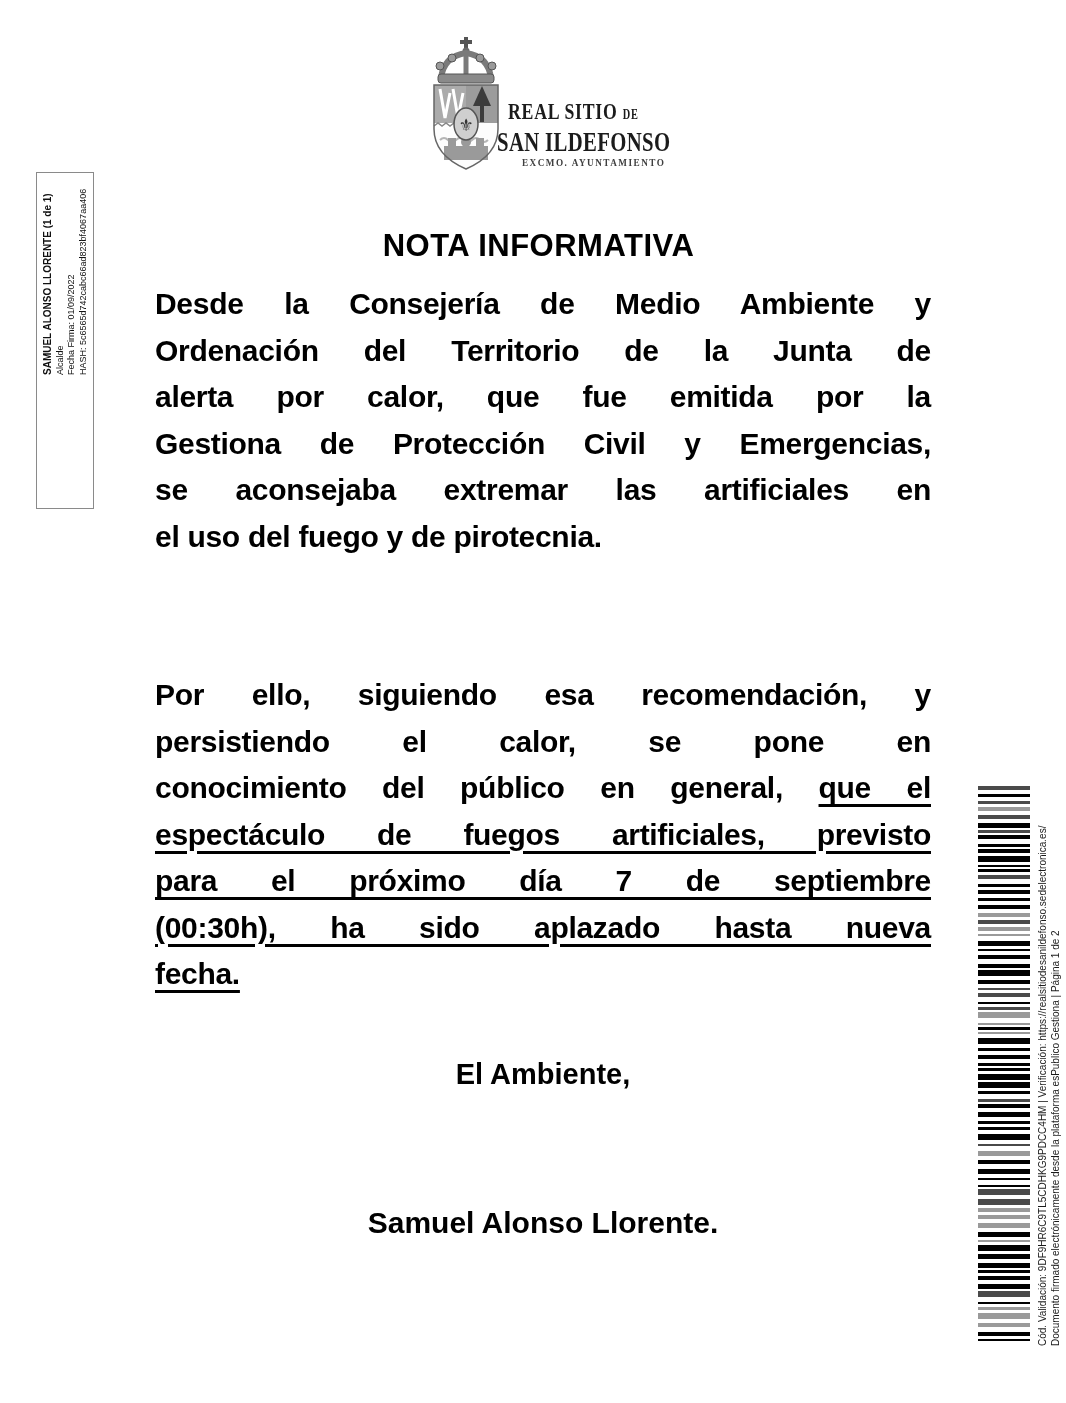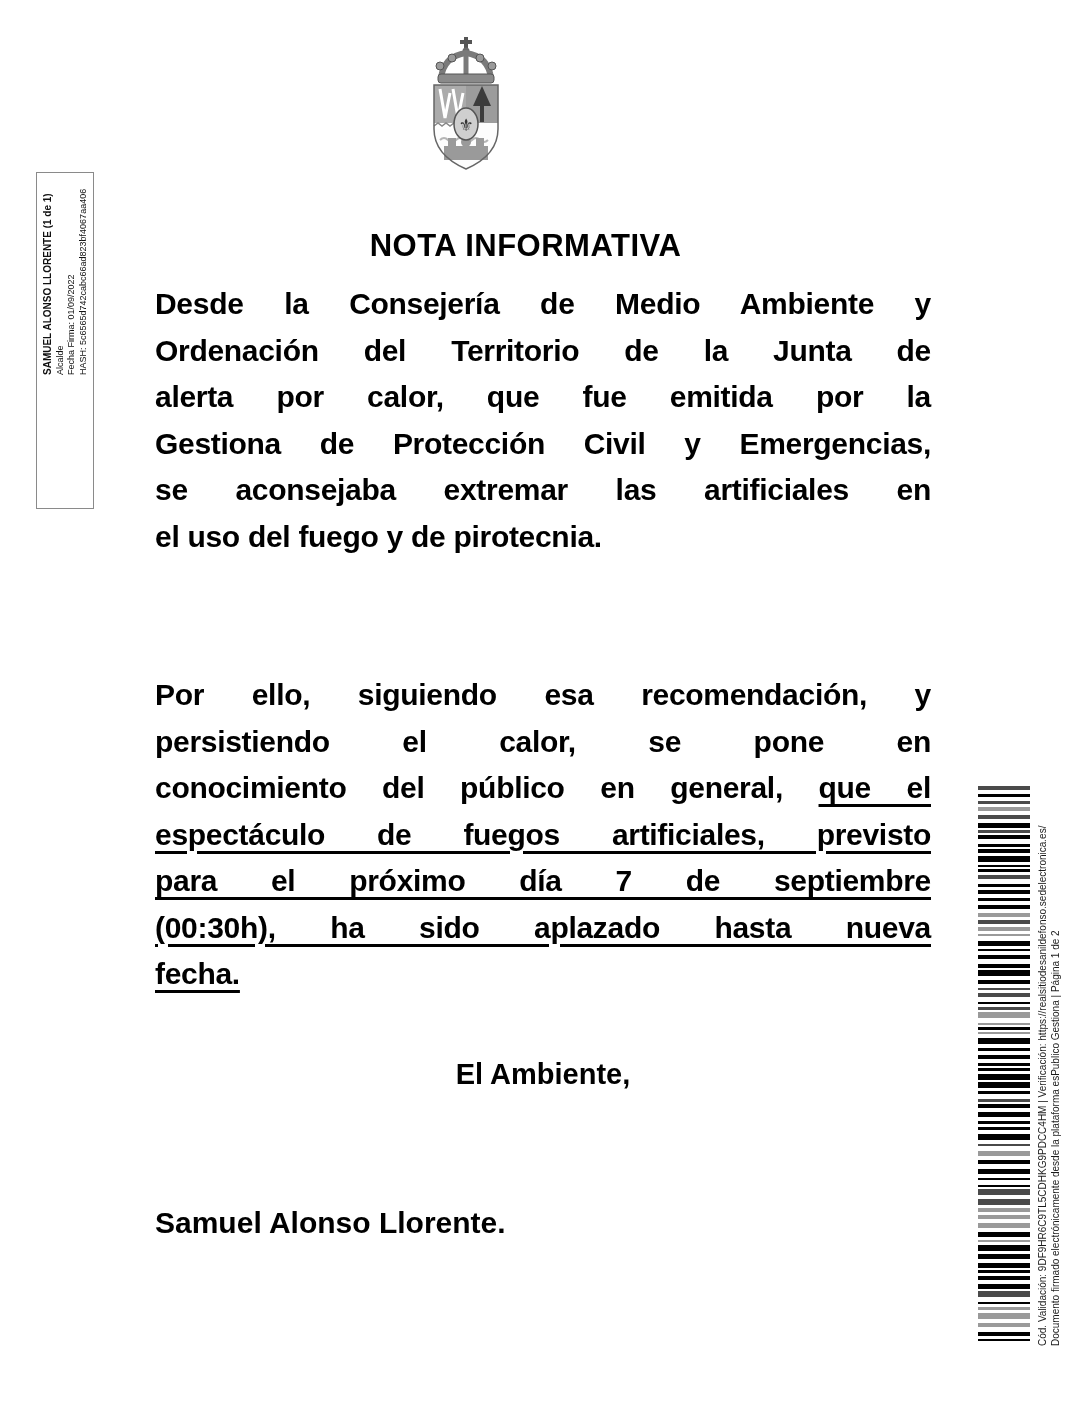--- a/index.html
+++ b/index.html
@@ -23,39 +23,39 @@
   
   .coat{position:absolute;left:426px;top:36px;width:80px;height:140px;}
   .logo-text{position:absolute;left:508px;top:99px;width:220px;color:#1b1b1b;
     font-family:"Liberation Serif",serif;}
   .logo-l1{font-size:24px;font-weight:600;letter-spacing:1px;transform:scaleX(0.74);transform-origin:0 0;white-space:nowrap;line-height:24px;}
   .logo-l1 .sm{font-size:14px;}
   .logo-l2{font-size:28px;font-weight:600;letter-spacing:0.5px;transform:scaleX(0.74);transform-origin:0 0;white-space:nowrap;line-height:29px;margin-left:-11px;margin-top:0px;}
   .logo-l3{font-size:10px;font-weight:600;letter-spacing:1.6px;color:#3f3f3f;transform:scaleX(0.92);transform-origin:0 0;white-space:nowrap;margin-left:14px;margin-top:1px;}
   
   .doc-title{
-    position:absolute;left:138px;top:228px;width:775px;text-align:center;
+    position:absolute;left:151px;top:228px;width:775px;text-align:center;
     font-size:31px;font-weight:bold;letter-spacing:0.5px;
   }
   .para{position:absolute;left:155px;width:776px;font-size:30px;font-weight:bold;letter-spacing:-0.3px;}
   .para .line{text-align:justify;text-align-last:justify;height:46.5px;white-space:nowrap;}
   .para .line.last{text-align-last:left;}
   .para .line .u{
     text-decoration:underline;
     text-decoration-thickness:2.5px;
     text-underline-offset:6px;
   }
   #para1{top:287px;}
   #para2{top:678px;}
   .closing{
     position:absolute;left:155px;top:1058px;width:776px;text-align:center;
     font-size:29px;font-weight:bold;
   }
   .signer{
-    position:absolute;left:155px;top:1206px;width:776px;text-align:left;
+    position:absolute;left:155px;top:1206px;width:776px;text-align:center;
     font-size:30px;font-weight:bold;
   }
   
   .barcode{position:absolute;left:978px;top:786px;width:52px;height:560px;}
   .side-rot-wrap{position:absolute;left:1036px;top:786px;width:28px;height:560px;}
   .side-rot{
     position:absolute;left:0;top:560px;width:560px;
     transform:rotate(-90deg);transform-origin:0 0;
     font-size:10px;line-height:13px;color:#1a1a1a;white-space:nowrap;
   }
@@ -110,20 +110,25 @@
       <rect x="22" y="102" width="8" height="10" fill="#9a9a9a"></rect>
       <rect x="50" y="102" width="8" height="10" fill="#9a9a9a"></rect>
       <rect x="38.5" y="96" width="3" height="10" fill="#9a9a9a"></rect>
       <circle cx="40" cy="106" r="5" fill="#9a9a9a"></circle>
 
       <ellipse cx="40" cy="88" rx="12" ry="16" fill="#cfcfcf" stroke="#555" stroke-width="1.5"></ellipse>
       <text x="40" y="95" font-size="17" text-anchor="middle" fill="#333">⚜</text>
 
       <path d="M8,49 H72 V93 Q72,119 40,133 Q8,119 8,93 Z" fill="none" stroke="#666" stroke-width="1.5"></path>
     </svg>
+  </div>
+  <div class="logo-text">
+    <div class="logo-l1"><span>REAL SITIO </span><span class="sm">DE</span></div>
+    <div class="logo-l2"><span>SAN ILDEFONSO</span></div>
+    <div class="logo-l3"><span>EXCMO. AYUNTAMIENTO</span></div>
   </div>
 
   <div class="doc-title">NOTA INFORMATIVA</div>
 
   <div class="para" id="para1">
       <div class="line"><span>Desde la Consejería de Medio Ambiente y</span></div>
       <div class="line"><span>Ordenación del Territorio de la Junta de</span></div>
       <div class="line"><span>alerta por calor, que fue emitida por la</span></div>
       <div class="line"><span>Gestiona de Protección Civil y Emergencias,</span></div>
       <div class="line"><span>se aconsejaba extremar las artificiales en</span></div>

